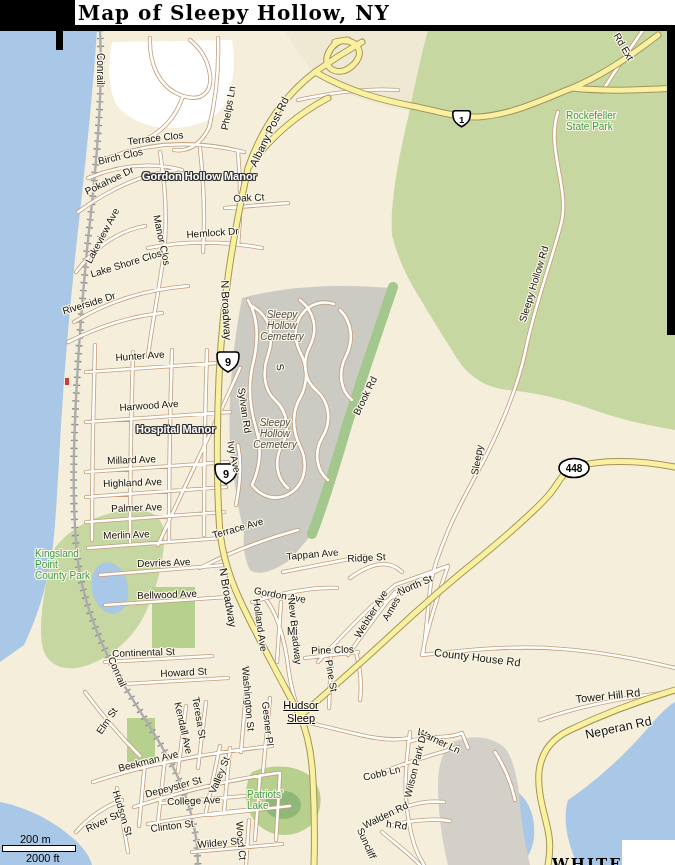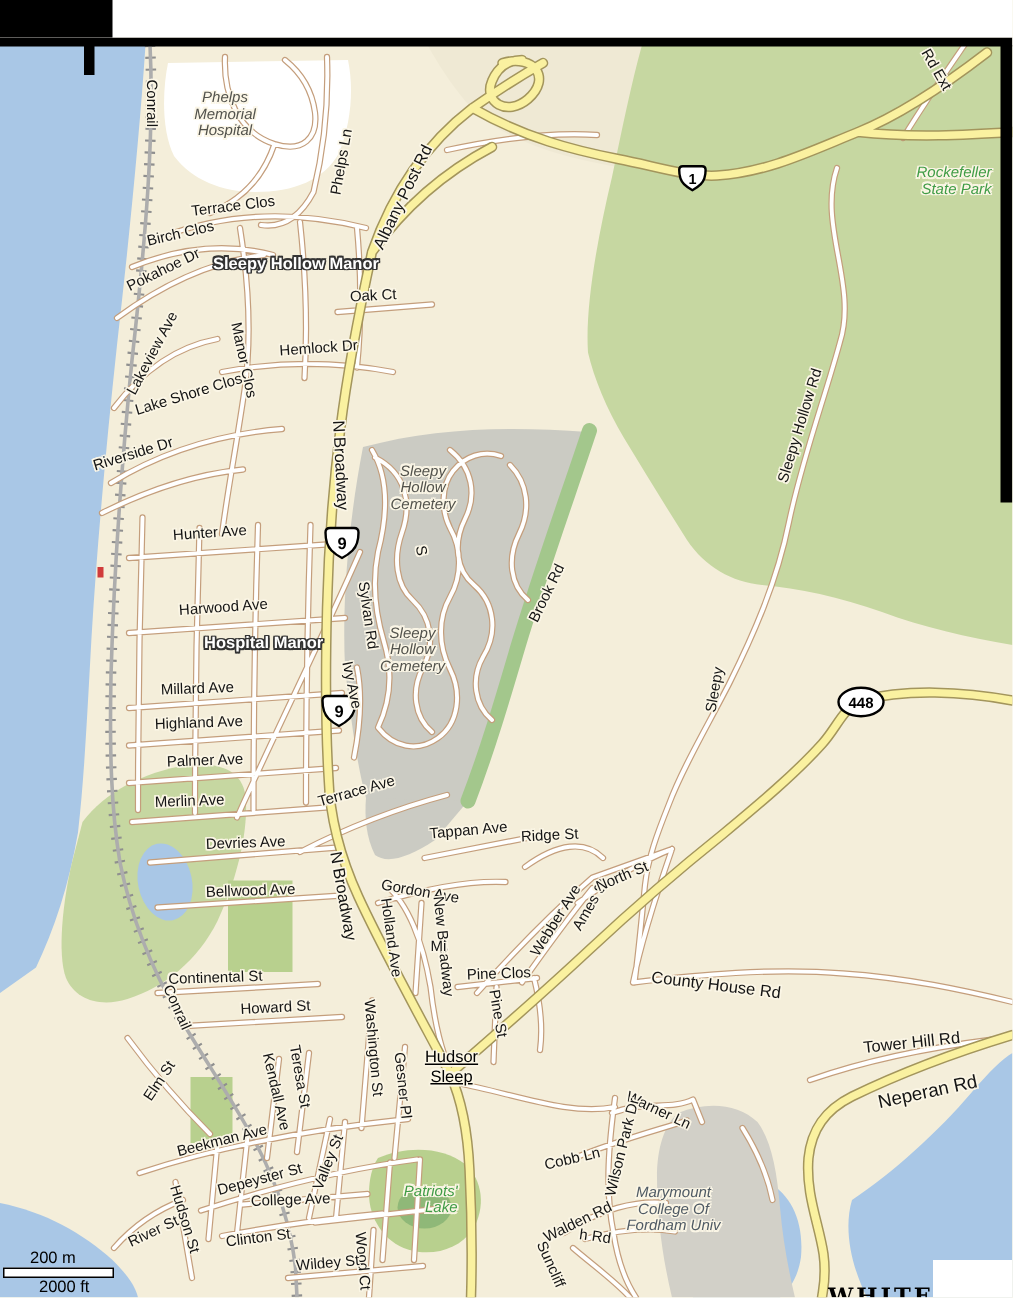--- a/index.html
+++ b/index.html
@@ -18,21 +18,21 @@
   #cutoff span{font:bold 15px "DejaVu Serif",serif;letter-spacing:2px;color:#000;}
   svg{position:absolute;left:0;top:0;}
   
   .lbl{position:absolute;font:10px "Liberation Sans",sans-serif;color:#141414;white-space:nowrap;
        transform-origin:0 0;z-index:40;
        text-shadow:-1px 0 #FBF6E6,1px 0 #FBF6E6,0 -1px #FBF6E6,0 1px #FBF6E6,
                    -1px -1px #FBF6E6,1px 1px #FBF6E6,1px -1px #FBF6E6,-1px 1px #FBF6E6;}
   .big{font-size:11px;}
   .xl{font-size:12.5px;}
   .place{white-space:pre-line;text-align:center;font-style:italic;color:#52524C;line-height:1.1;}
-  .park{white-space:pre-line;text-align:right;font-style:italic;color:#3F9C46;line-height:1.1;}
+  .park{white-space:pre-line;text-align:left;color:#3F9C46;line-height:1.1;}
   .college{white-space:pre-line;text-align:center;font-style:italic;color:#4F5A64;line-height:1.1;}
   .wlabel{color:#fff;font-weight:bold;font-size:11px;
        text-shadow:-1px 0 #333,1px 0 #333,0 -1px #333,0 1px #333,
                    -1px -1px #333,1px 1px #333,1px -1px #333,-1px 1px #333;}
   .dark2{white-space:pre-line;text-align:center;font-size:11px;color:#000;line-height:1.15;}
   
   #scale{position:absolute;left:2px;top:833px;z-index:45;color:#000;}
   #scale .t1{font:11px "Liberation Sans",sans-serif;margin-left:18px;}
   #scale .bar{width:72px;height:5px;background:#fff;border:1px solid #000;margin-top:0;}
   #scale .t2{font:11px "Liberation Sans",sans-serif;margin-left:24px;}
@@ -105,31 +105,28 @@
       <text x="12" y="16" font-size="12" font-weight="bold" font-family="Liberation Sans, sans-serif" text-anchor="middle">1</text>
     </g>
     <g>
       <ellipse cx="574" cy="468" rx="15" ry="9.5" fill="#fff" stroke="#000" stroke-width="1.6"></ellipse>
       <text x="574" y="472" font-size="10" font-weight="bold" font-family="Liberation Sans, sans-serif" text-anchor="middle">448</text>
     </g>
   </svg>
   </div>
 
   <div class="lbl" style="left:106px;top:53px;transform:rotate(90deg);">Conrail</div>
-  <div class="lbl place" style="left:114px;top:60px;width:72px;">Phelps
-Memorial
-Hospital</div>
   <div class="lbl" style="left:219px;top:129px;transform:rotate(-80deg);">Phelps Ln</div>
   <div class="lbl big" style="left:247px;top:163px;transform:rotate(-64deg);">Albany Post Rd</div>
   <div class="lbl" style="left:621px;top:31px;transform:rotate(60deg);">Rd Ext</div>
   <div class="lbl park" style="left:566px;top:110px;width:95px;">Rockefeller
 State Park</div>
   <div class="lbl" style="left:127px;top:136px;transform:rotate(-7deg);">Terrace Clos</div>
   <div class="lbl" style="left:97px;top:156px;transform:rotate(-13deg);">Birch Clos</div>
-  <div class="lbl wlabel" style="left:142px;top:170px;">Sleepy Hollow Manor</div>
+  <div class="lbl wlabel" style="left:142px;top:170px;">Gordon Hollow Manor</div>
   <div class="lbl" style="left:83px;top:187px;transform:rotate(-26deg);">Pokahoe Dr</div>
   <div class="lbl" style="left:233px;top:193px;transform:rotate(-3deg);">Oak Ct</div>
   <div class="lbl" style="left:83px;top:260px;transform:rotate(-62deg);">Lakeview Ave</div>
   <div class="lbl" style="left:162px;top:214px;transform:rotate(78deg);">Manor Clos</div>
   <div class="lbl" style="left:186px;top:229px;transform:rotate(-4deg);">Hemlock Dr</div>
   <div class="lbl" style="left:89px;top:269px;transform:rotate(-17deg);">Lake Shore Clos</div>
   <div class="lbl" style="left:61px;top:306px;transform:rotate(-17deg);">Riverside Dr</div>
   <div class="lbl big" style="left:231px;top:280px;transform:rotate(87deg);">N Broadway</div>
   <div class="lbl" style="left:115px;top:352px;transform:rotate(-4deg);">Hunter Ave</div>
   <div class="lbl place" style="left:246px;top:309px;width:72px;">Sleepy
@@ -144,20 +141,23 @@
   <div class="lbl" style="left:236px;top:440px;transform:rotate(78deg);">Ivy Ave</div>
   <div class="lbl" style="left:285px;top:363px;transform:rotate(80deg);">S</div>
   <div class="lbl place" style="left:240px;top:417px;width:70px;">Sleepy
 Hollow
 Cemetery</div>
   <div class="lbl" style="left:103px;top:478px;transform:rotate(-2deg);">Highland Ave</div>
   <div class="lbl" style="left:111px;top:503px;transform:rotate(-2deg);">Palmer Ave</div>
   <div class="lbl" style="left:469px;top:474px;transform:rotate(-80deg);">Sleepy</div>
   <div class="lbl" style="left:103px;top:530px;transform:rotate(-2deg);">Merlin Ave</div>
   <div class="lbl" style="left:211px;top:530px;transform:rotate(-16deg);">Terrace Ave</div>
+  <div class="lbl park" style="left:35px;top:548px;width:88px;">Kingsland
+Point
+County Park</div>
   <div class="lbl" style="left:137px;top:558px;transform:rotate(-2deg);">Devries Ave</div>
   <div class="lbl" style="left:286px;top:551px;transform:rotate(-5deg);">Tappan Ave</div>
   <div class="lbl" style="left:347px;top:553px;transform:rotate(-3deg);">Ridge St</div>
   <div class="lbl big" style="left:229px;top:567px;transform:rotate(80deg);">N Broadway</div>
   <div class="lbl" style="left:352px;top:634px;transform:rotate(-58deg);">Webber Ave</div>
   <div class="lbl" style="left:380px;top:617px;transform:rotate(-60deg);">Ames St</div>
   <div class="lbl" style="left:396px;top:587px;transform:rotate(-23deg);">North St</div>
   <div class="lbl" style="left:255px;top:585px;transform:rotate(10deg);">Gordon Ave</div>
   <div class="lbl" style="left:137px;top:590px;transform:rotate(-2deg);">Bellwood Ave</div>
   <div class="lbl big" style="left:435px;top:646px;transform:rotate(7deg);">County House Rd</div>
@@ -174,23 +174,20 @@
   <div class="lbl" style="left:201px;top:696px;transform:rotate(80deg);">Teresa St</div>
   <div class="lbl" style="left:183px;top:701px;transform:rotate(77deg);">Kendall Ave</div>
   <div class="lbl" style="left:271px;top:701px;transform:rotate(84deg);">Gesner Pl</div>
   <div class="lbl dark2" style="left:277px;top:699px;width:48px;text-decoration:underline;">Hudsor
 Sleep</div>
   <div class="lbl big" style="left:575px;top:693px;transform:rotate(-6deg);">Tower Hill Rd</div>
   <div class="lbl xl" style="left:584px;top:728px;transform:rotate(-12deg);">Neperan Rd</div>
   <div class="lbl" style="left:420px;top:726px;transform:rotate(25deg);">Warner Ln</div>
   <div class="lbl" style="left:402px;top:796px;transform:rotate(-76deg);">Wilson Park Dr</div>
   <div class="lbl" style="left:362px;top:772px;transform:rotate(-13deg);">Cobb Ln</div>
-  <div class="lbl college" style="left:410px;top:790px;width:78px;">Marymount
-College Of
-Fordham Univ</div>
   <div class="lbl" style="left:361px;top:821px;transform:rotate(-26deg);">Walden Rd</div>
   <div class="lbl" style="left:117px;top:763px;transform:rotate(-14deg);">Beekman Ave</div>
   <div class="lbl" style="left:144px;top:789px;transform:rotate(-15deg);">Depeyster St</div>
   <div class="lbl" style="left:121px;top:789px;transform:rotate(73deg);">Hudson St</div>
   <div class="lbl" style="left:84px;top:824px;transform:rotate(-25deg);">River St</div>
   <div class="lbl" style="left:167px;top:796px;transform:rotate(-2deg);">College Ave</div>
   <div class="lbl" style="left:150px;top:823px;transform:rotate(-7deg);">Clinton St</div>
   <div class="lbl" style="left:207px;top:791px;transform:rotate(-68deg);">Valley St</div>
   <div class="lbl park" style="left:247px;top:789px;width:58px;">Patriots'
 Lake</div>
@@ -206,14 +203,15 @@
   </div>
 
   <div id="cutoff"><span>WHITE</span></div>
 
   <div id="whitebox"></div>
   <div id="rightbar"></div>
   <div id="titlestub"></div>
   <div id="titlerule"></div>
   <div id="titlebar"></div>
   <div id="titleblock"></div>
+  <div id="titletext">Map of Sleepy Hollow, NY</div>
 
 </div>
 
 </body></html>

